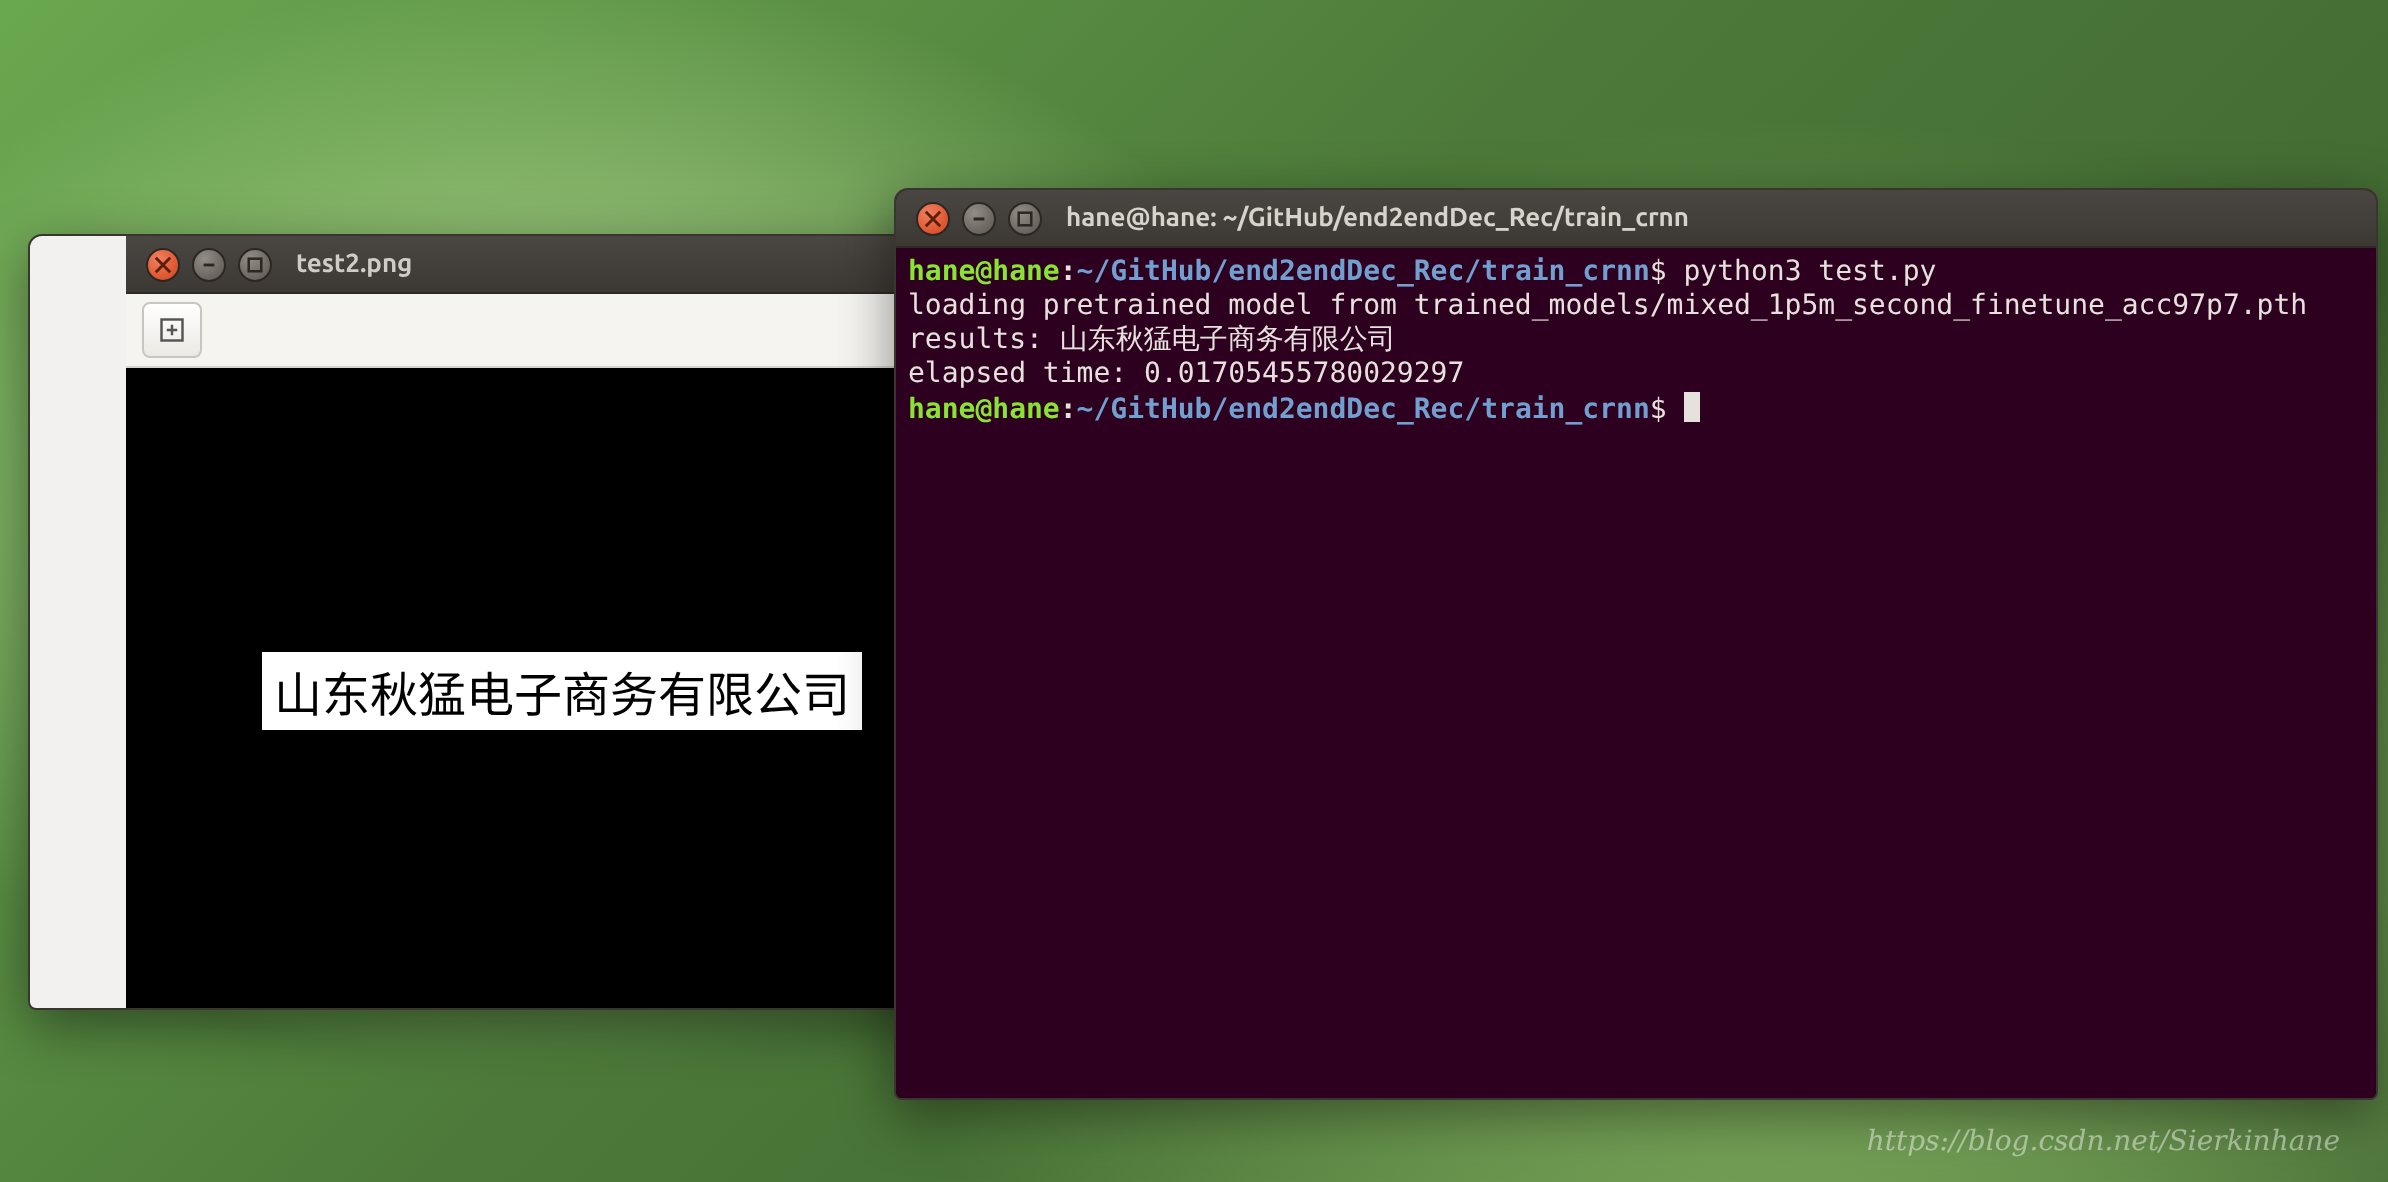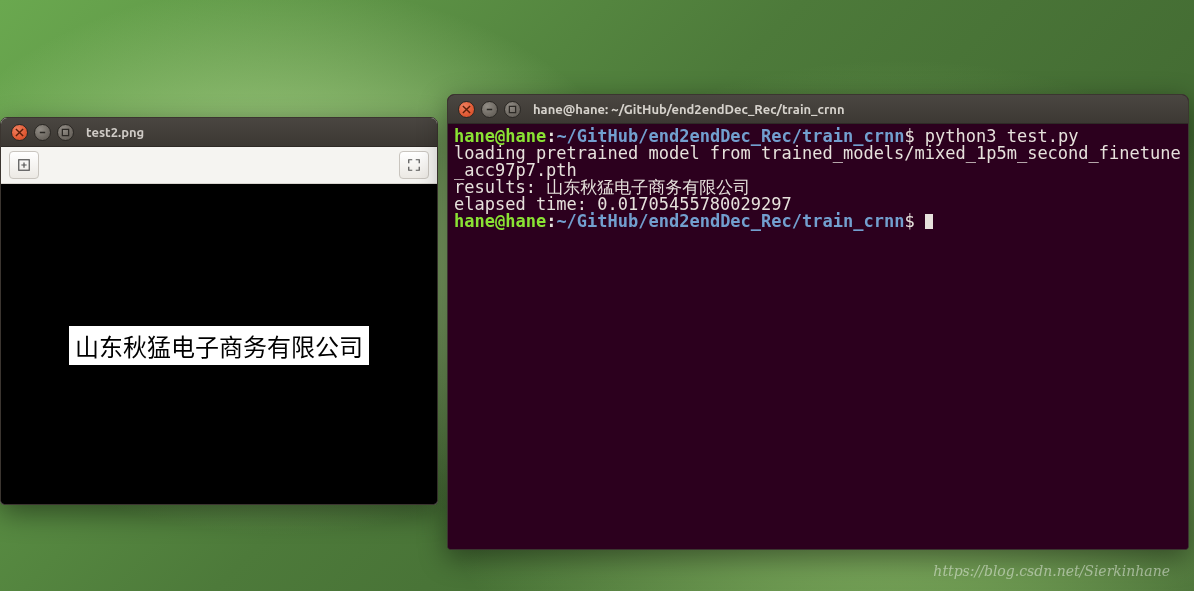--- a/index.html
+++ b/index.html
@@ -37,21 +37,21 @@
     background:radial-gradient(circle at 35% 30%,#928d86 0%,#6f6a63 60%,#5a554f 100%);
     border:1px solid #2b2824;display:flex;align-items:center;justify-content:center;
     color:#2b2824;font-size:10px;line-height:1;
   }
   .wbtn.close{
     background:radial-gradient(circle at 35% 30%,#f08060 0%,#e15a34 60%,#c74a27 100%);
     color:#5a1e09;
   }
   .wbtn svg{width:9px;height:9px;display:block;}
   
-  #imgwin{left:0;top:117px;width:436px;height:386px;}
+  #imgwin{left:14px;top:117px;width:436px;height:386px;padding-left:48px;}
   #imgwin .toolbar{
     height:36px;display:flex;align-items:center;justify-content:space-between;
     padding:0 8px;background:#f5f4f1;border-bottom:1px solid #d8d5cf;
   }
   .tool-btn{
     width:28px;height:26px;border:1px solid #c9c5bf;border-radius:4px;
     background:linear-gradient(#ffffff,#ece9e4);
     display:flex;align-items:center;justify-content:center;color:#555;
   }
   .tool-btn svg{width:14px;height:14px;}
@@ -63,21 +63,21 @@
     background:#fff;color:#000;padding:2px 6px;font-size:24px;
     font-family:"Noto Sans CJK SC","Microsoft YaHei","SimSun",sans-serif;
   }
   
   #term{left:447px;top:94px;width:740px;height:454px;background:#2c001e;}
   #term .titlebar{color:#d6d2cc;}
   #term .term-body{
     height:calc(100% - 28px);padding:4px 6px 6px 6px;
     background:#2c001e;color:#e6e1dc;
     font-family:"DejaVu Sans Mono","Ubuntu Mono",monospace;
-    font-size:17px;line-height:17px;white-space:pre-wrap;word-break:break-all;
+    font-size:14px;line-height:17px;white-space:pre-wrap;word-break:break-all;
     box-sizing:border-box;overflow:hidden;
   }
   .p-user{color:#8ae234;font-weight:700;}
   .p-path{color:#729fcf;font-weight:700;}
   .p-sep{color:#e6e1dc;font-weight:700;}
   .p-dollar{color:#e6e1dc;}
   .cmd{color:#e6e1dc;}
   .out{color:#e6e1dc;}
   .cursor{
     display:inline-block;width:8px;height:15px;background:#e6e1dc;

